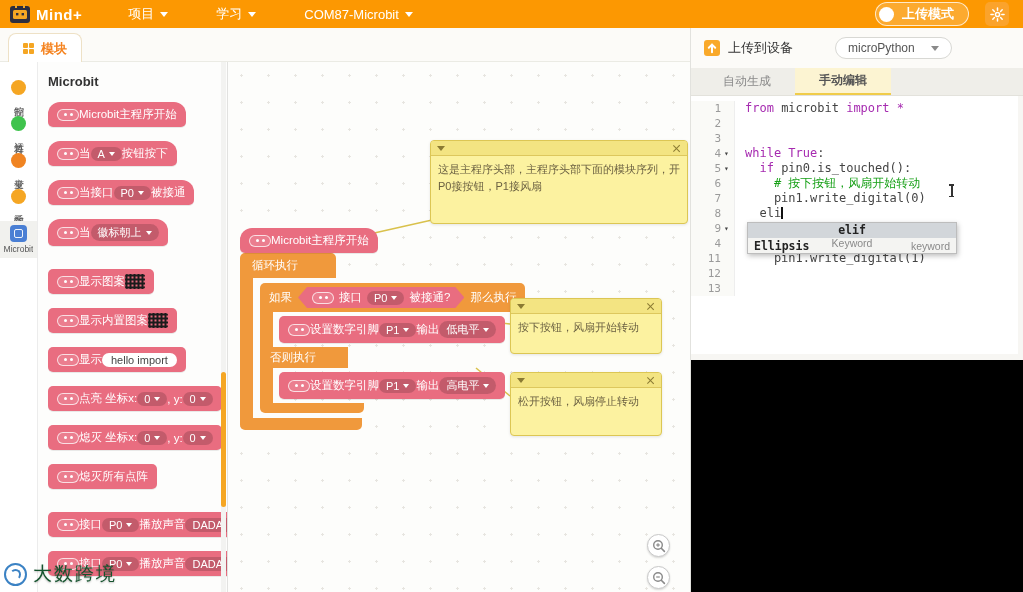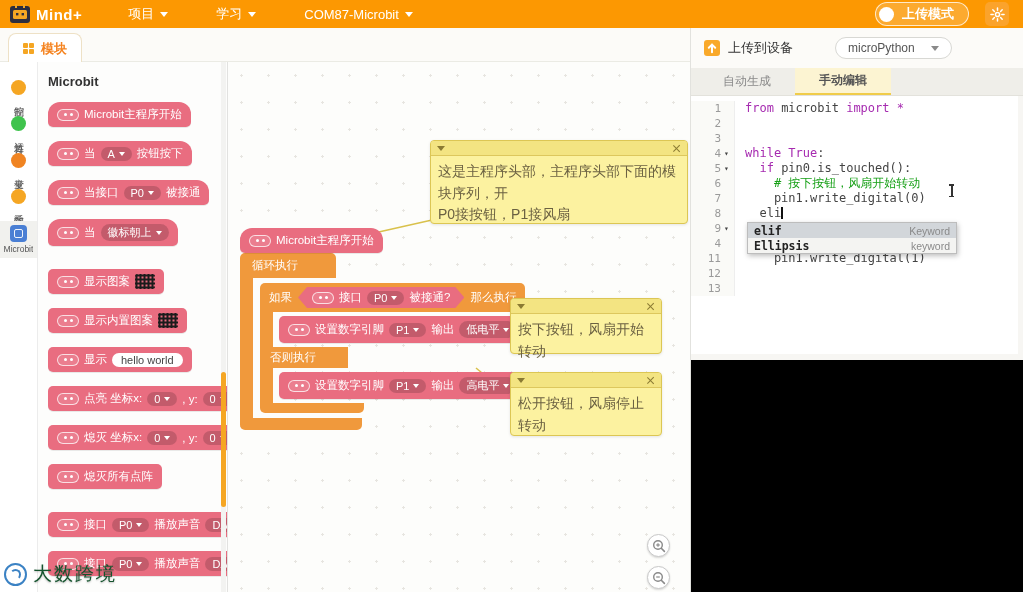--- a/index.html
+++ b/index.html
@@ -36,21 +36,21 @@
   .cat-label.horiz{writing-mode:horizontal-tb;font-size:8.5px;max-width:36px;overflow:hidden;white-space:nowrap;letter-spacing:0;}
 
   
   .palette{position:absolute;left:38px;top:62px;bottom:0;width:190px;background:#fdfdfc;border-right:1px solid #e2e2e0;padding:12px 0 0 10px;overflow:hidden;z-index:4;}
   .palette-header{font-size:13px;font-weight:bold;color:#333;margin-bottom:13px;}
   .plist{display:flex;flex-direction:column;gap:14px;align-items:flex-start;}
   .pscroll{position:absolute;right:1px;top:0;bottom:0;width:5px;background:#f3f3f1;}
   .pthumb{position:absolute;right:0;top:310px;height:135px;width:5px;background:#f5a623;border-radius:3px;}
 
   
-  .blk{display:inline-flex;align-items:center;gap:5px;background:#e96d80;color:#fff;font-size:11.5px;padding:5px 9px;border-radius:5px;white-space:nowrap;box-shadow:0 1px 0 rgba(0,0,0,.08);cursor:grab;}
+  .blk{display:inline-flex;align-items:center;background:#e96d80;color:#fff;font-size:11.5px;padding:5px 9px;border-radius:5px;white-space:nowrap;box-shadow:0 1px 0 rgba(0,0,0,.08);cursor:grab;}
   .blk.hat{border-radius:12px 12px 5px 5px;}
   .blk.mt{margin-top:9px;}
   .oval{flex:none;width:22px;height:12px;border:1.6px solid rgba(255,255,255,.75);border-radius:7px;background:rgba(255,255,255,.12);display:flex;align-items:center;justify-content:center;gap:3px;}
   .oval::before,.oval::after{content:"";width:3px;height:3px;border-radius:50%;background:#fff;}
   .dd{display:inline-flex;align-items:center;gap:4px;background:rgba(0,0,0,.16);border-radius:9px;padding:1px 7px;font-size:11px;cursor:pointer;}
   .dd::after{content:"";width:0;height:0;border-left:3.5px solid transparent;border-right:3.5px solid transparent;border-top:4px solid #fff;}
   .inp{background:#fff;color:#444;border-radius:9px;padding:1px 9px;font-size:11px;}
   .matrix{flex:none;width:20px;height:15px;border-radius:2px;background-color:#1b1b1b;background-image:radial-gradient(#e46a7d 1px,transparent 1.2px);background-size:4px 4px;background-position:1.5px 1.5px;}
 
   
@@ -66,21 +66,21 @@
   .else-row{background:#f0993c;color:#fff;font-size:11.5px;padding:3px 10px;width:max-content;min-width:88px;}
   .if-foot{background:#f0993c;height:10px;width:104px;border-radius:0 0 5px 5px;}
   .hex{display:inline-flex;align-items:center;gap:5px;background:#e96d80;color:#fff;padding:3px 14px;font-size:11.5px;clip-path:polygon(9px 0,calc(100% - 9px) 0,100% 50%,calc(100% - 9px) 100%,9px 100%,0 50%);}
 
   .comment{position:absolute;background:#fcf2a0;border:1px solid #dcc654;border-radius:4px;box-shadow:0 1px 3px rgba(0,0,0,.1);z-index:3;}
   .cm-head{height:15px;background:#f3e482;border-bottom:1px solid #ddc75d;display:flex;align-items:center;padding:0 6px;border-radius:3px 3px 0 0;}
   .cm-arrow{width:0;height:0;border-left:4px solid transparent;border-right:4px solid transparent;border-top:5px solid #8a7a33;cursor:pointer;}
   .cm-x{position:relative;width:9px;height:9px;margin-left:auto;cursor:pointer;}
   .cm-x::before,.cm-x::after{content:"";position:absolute;left:4px;top:0;width:1.4px;height:9px;background:#8a7a33;}
   .cm-x::before{transform:rotate(45deg);}  .cm-x::after{transform:rotate(-45deg);}
-  .cm-body{padding:5px 7px;font-size:14px;color:#6b6142;white-space:pre-line;line-height:1.55;}
+  .cm-body{padding:5px 7px;font-size:11px;color:#6b6142;white-space:pre-line;line-height:1.55;}
 
   .zoombtn{position:absolute;right:20px;width:23px;height:23px;border-radius:50%;background:#fff;border:1px solid #c9c9c9;display:flex;align-items:center;justify-content:center;box-shadow:0 1px 2px rgba(0,0,0,.15);cursor:pointer;z-index:3;}
   #zin{top:472px;} #zout{top:504px;}
 
   
   .rpanel{position:absolute;left:690px;top:28px;right:0;bottom:0;background:#f7f6f3;border-left:1px solid #e2e2de;z-index:6;}
   .rhead{height:40px;display:flex;align-items:center;padding:0 12px;background:#fcfbf8;}
   .upload-btn{display:flex;align-items:center;gap:7px;cursor:pointer;}
   .upload-label{font-size:13px;color:#333;}
   .lang-select{margin-left:42px;display:flex;align-items:center;gap:16px;background:#fff;border:1px solid #d8d8d4;border-radius:12px;padding:3px 12px;font-size:12px;color:#555;cursor:pointer;}
@@ -96,21 +96,21 @@
   .codetxt{white-space:pre;padding-left:10px;color:#444;}
   .tk-kw{color:#a62bb0;} .tk-atom{color:#a62bb0;} .tk-cm{color:#16a016;} .tk-num{color:#444;} .tk-pl{color:#444;}
   .caret8{display:inline-block;width:1.4px;height:12px;background:#111;vertical-align:-2px;}
   .ibeam{position:absolute;left:256px;top:88px;width:9px;height:13px;}
   .ibeam::before,.ibeam::after{content:"";position:absolute;left:2px;right:2px;height:1.5px;background:#333;}
   .ibeam::before{top:0;} .ibeam::after{bottom:0;}
   .ibeam i{position:absolute;left:4px;top:0;bottom:0;width:1.5px;background:#333;}
 
   .hintpop{position:absolute;left:56px;top:126px;width:210px;background:#f4f4f2;border:1px solid #bdbdbd;box-shadow:1px 2px 5px rgba(0,0,0,.25);z-index:10;font-family:"DejaVu Sans Mono",monospace;}
   .hint{height:15px;display:flex;align-items:center;justify-content:space-between;padding:0 6px;font-size:11.5px;color:#222;cursor:pointer;}
-  .hint.sel{background:#d2d6da;}
+  .hint.sel{background:#d2d6da;flex-direction:column;}
   .hint .hlabel{font-weight:bold;}
   .hint .kind{color:#8a8a8a;font-size:10.5px;font-family:"Liberation Sans",sans-serif;}
 
   .console{position:absolute;left:0;right:0;top:332px;bottom:0;background:#000;}
 
   
   .watermark{position:absolute;left:4px;bottom:5px;display:flex;align-items:center;gap:6px;z-index:40;}
   .wm-logo{width:23px;height:23px;border-radius:50%;background:#fff;border:2px solid #3b82c4;position:relative;}
   .wm-logo::before{content:"";position:absolute;inset:4px;border:2px solid #3b82c4;border-radius:50%;border-left-color:transparent;border-bottom-color:transparent;}
   .wm-text{font-size:19px;font-weight:normal;color:#14532d;text-shadow:0 1px 2px rgba(0,0,0,.28);letter-spacing:2px;}
@@ -232,21 +232,21 @@
         <span class="matrix"></span>
       </div>
       <div class="blk">
         <span class="oval"></span>
         <span>显示内置图案</span>
         <span class="matrix"></span>
       </div>
       <div class="blk">
         <span class="oval"></span>
         <span>显示</span>
-        <span class="inp">hello world</span>
+        <span class="inp">hello import</span>
       </div>
       <div class="blk">
         <span class="oval"></span>
         <span>点亮 坐标x:</span>
         <span class="dd">0</span>
         <span>, y:</span>
         <span class="dd">0</span>
       </div>
       <div class="blk">
         <span class="oval"></span>

